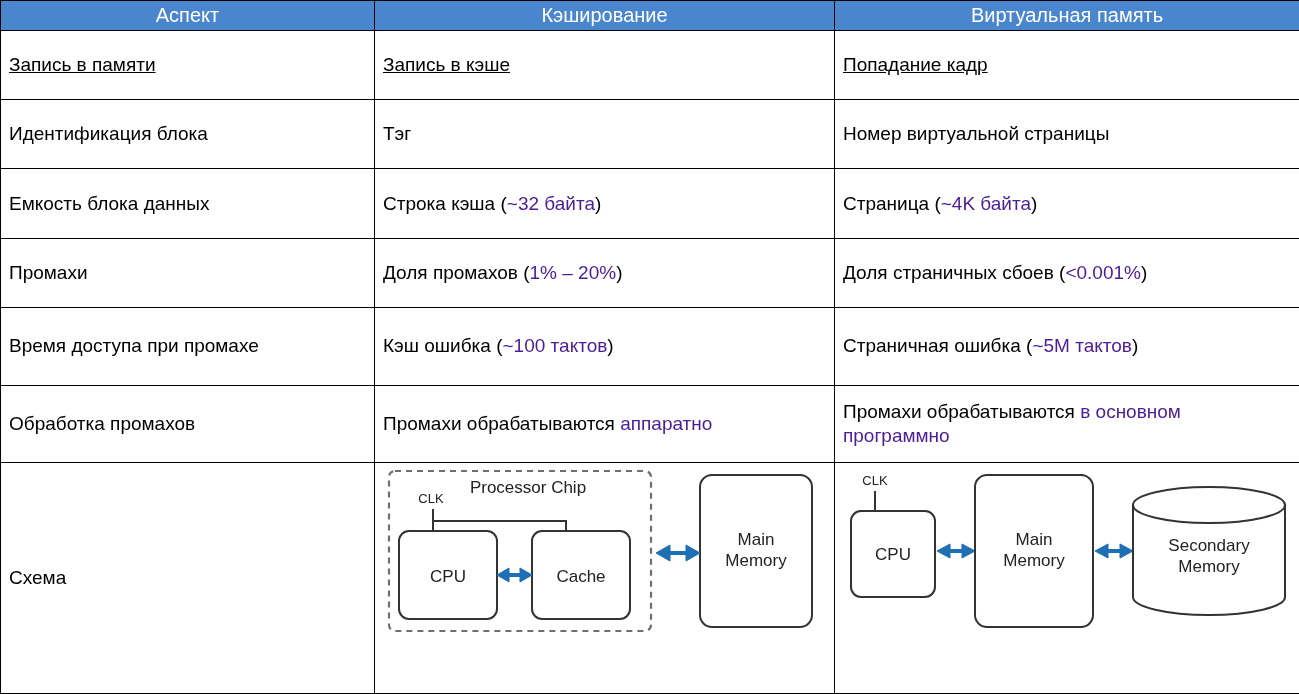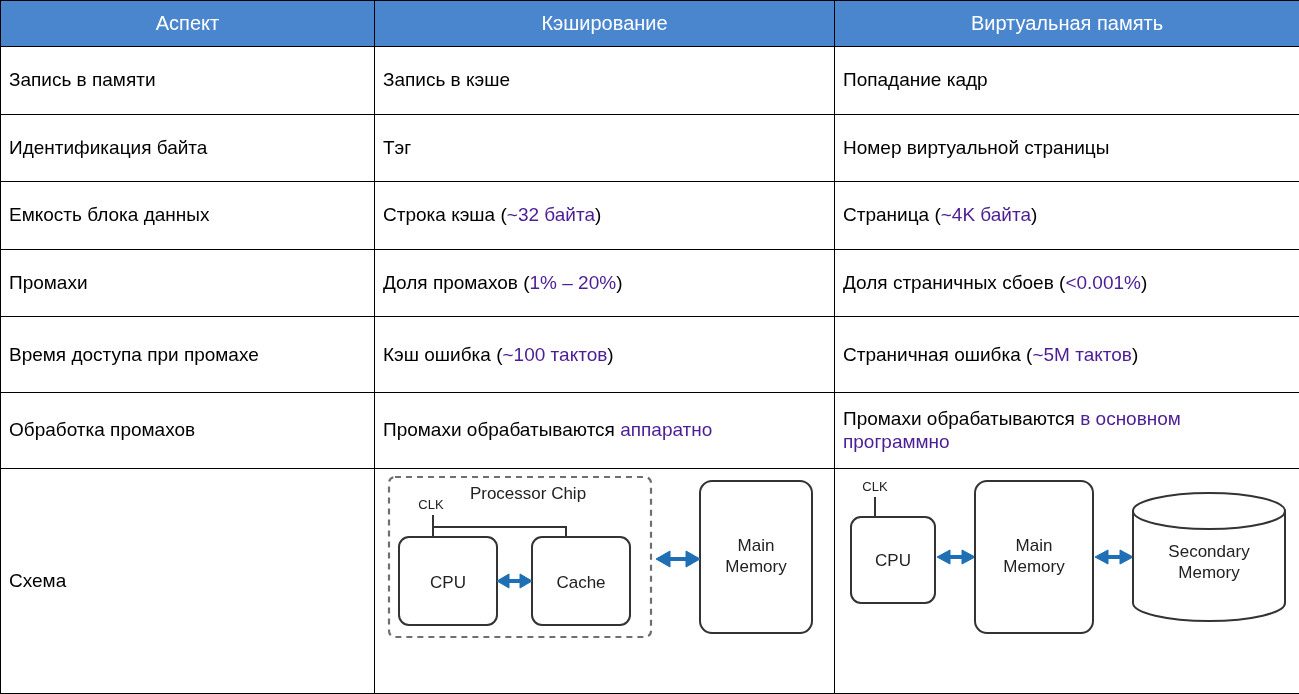--- a/index.html
+++ b/index.html
@@ -34,36 +34,36 @@
   col.c1 { width: 374px; }
   col.c2 { width: 460px; }
   col.c3 { width: 465px; }
 
   thead th {
     background: #4a86ce;
     color: #ffffff;
     font-size: 20px;
     font-weight: normal;
     text-align: center;
-    height: 46px;
+    height: 30px;
     padding: 0;
     border-color: #4a86ce;
     border-bottom: 1px solid #000;
   }
 
   td {
     font-size: 19px;
     color: #000000;
     line-height: 1.25;
   }
   .hi {
     color: #4c1d95;
     font-weight: normal;
   }
-  tr.r-mem   td { height: 57px; }
+  tr.r-mem   td { height: 57px; text-decoration: underline; }
   tr.r-id    td { height: 57px; }
   tr.r-cap   td { height: 57px; margin-left: 43px; }
   tr.r-miss  td { height: 57px; }
   tr.r-hitt  td { height: 77px; }
   tr.r-misst td { height: 64px; }
   tr.r-hand  td { height: 64px; }
   tr.r-diag  td { height: 190px; vertical-align: middle; }
 
   td.diagcell {
     padding: 4px 6px;
@@ -93,21 +93,21 @@
       <th>Виртуальная память</th>
     </tr>
   </thead>
   <tbody>
     <tr class="r-mem">
       <td>Запись в памяти</td>
       <td><span>Запись в кэше</span><span class="hi"></span><span></span></td>
       <td><span>Попадание кадр</span><span class="hi"></span><span></span></td>
     </tr>
     <tr class="r-id">
-      <td>Идентификация байта</td>
+      <td>Идентификация блока</td>
       <td><span>Тэг</span><span class="hi"></span><span></span></td>
       <td><span>Номер виртуальной страницы</span><span class="hi"></span><span></span></td>
     </tr>
     <tr class="r-cap">
       <td>Емкость блока данных</td>
       <td><span>Строка кэша (</span><span class="hi">~32 байта</span><span>)</span></td>
       <td><span>Страница (</span><span class="hi">~4K байта</span><span>)</span></td>
     </tr>
     <tr class="r-miss">
       <td>Промахи</td>

